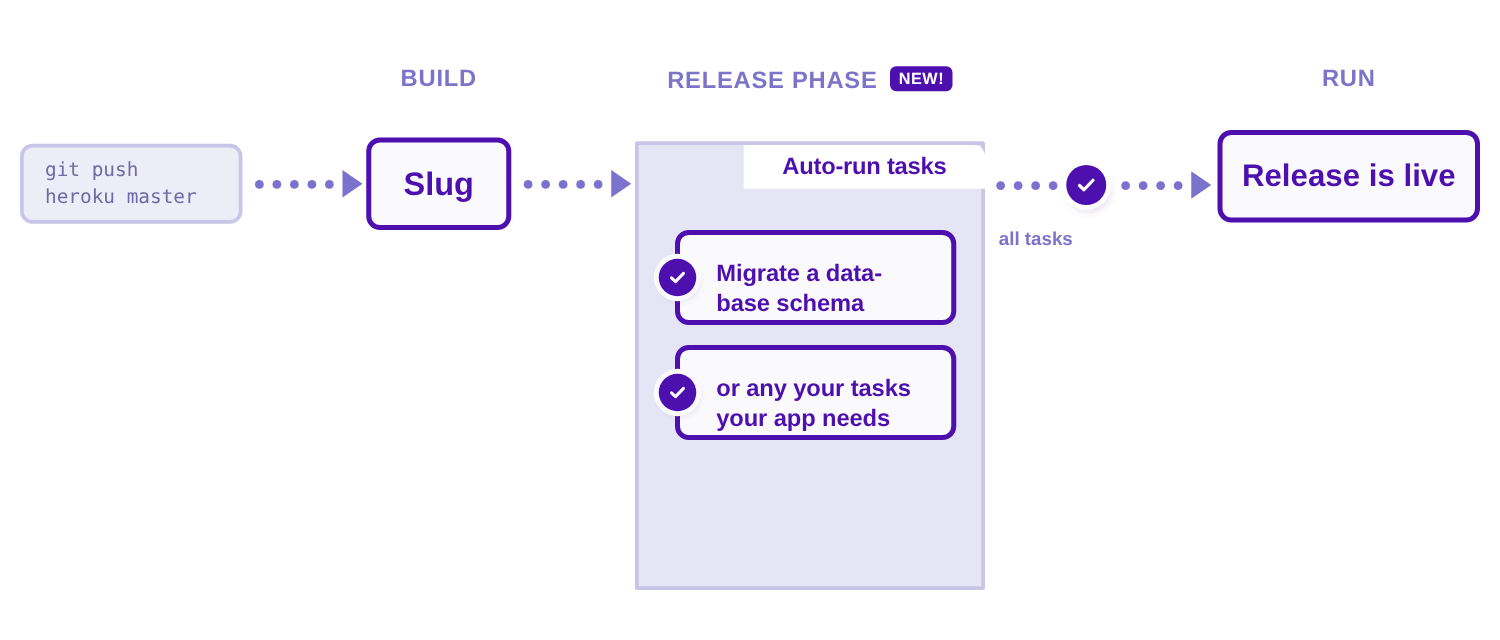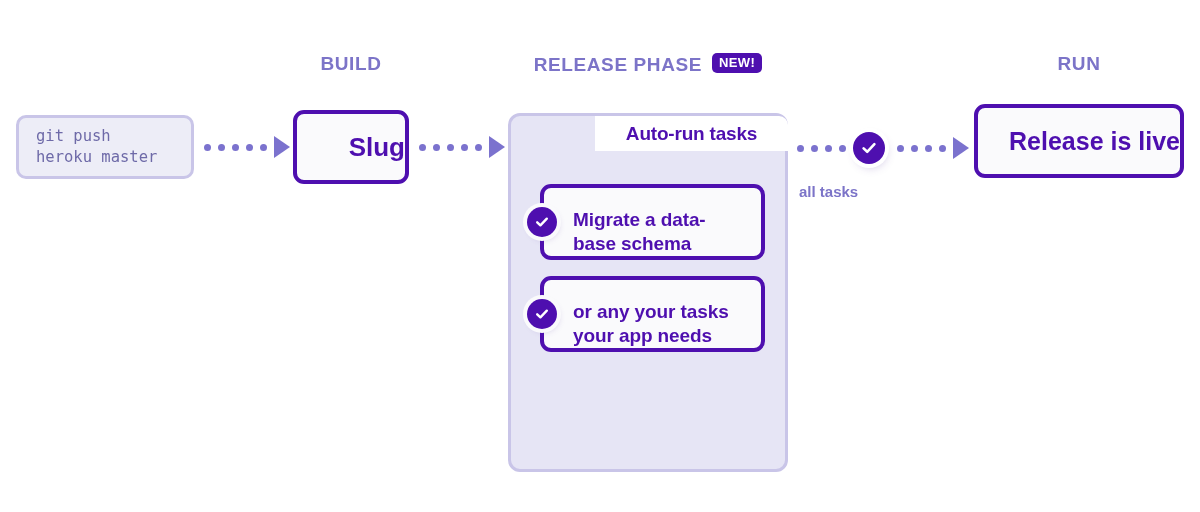--- a/index.html
+++ b/index.html
@@ -76,21 +76,21 @@
   }
 
   .hard-box {
     position: absolute;
     background: #FAFAFC;
     border: 4px solid #4E0FAF;
     border-radius: 11px;
     box-sizing: border-box;
     display: flex;
     align-items: center;
-    justify-content: flex-end;
+    justify-content: center;
     color: #4E0FAF;
     font-weight: 700;
   }
   #box-slug {
     left: 293px; top: 110px;
     width: 116px; height: 74px;
     font-size: 26px;
   }
   #box-live {
     left: 974px; top: 104px;
@@ -98,21 +98,21 @@
     font-size: 25px;
   }
 
   
   #release-container {
     position: absolute;
     left: 508px; top: 113px;
     width: 280px; height: 359px;
     background: #E6E5F5;
     border: 3px solid #C9C5E8;
-    border-radius: 12px;
+    border-radius: 2px;
     box-sizing: border-box;
   }
   #autorun-band {
     position: absolute;
     left: 84px; top: 0px;
     width: 193px; height: 35px;
     background: #FFFFFF;
     border-top-right-radius: 9px;
     display: flex;
     align-items: center;

